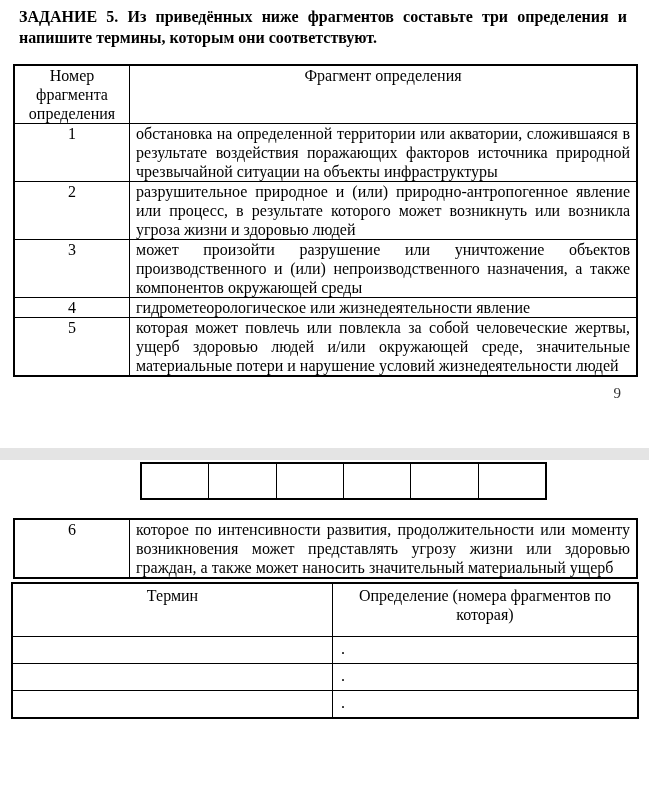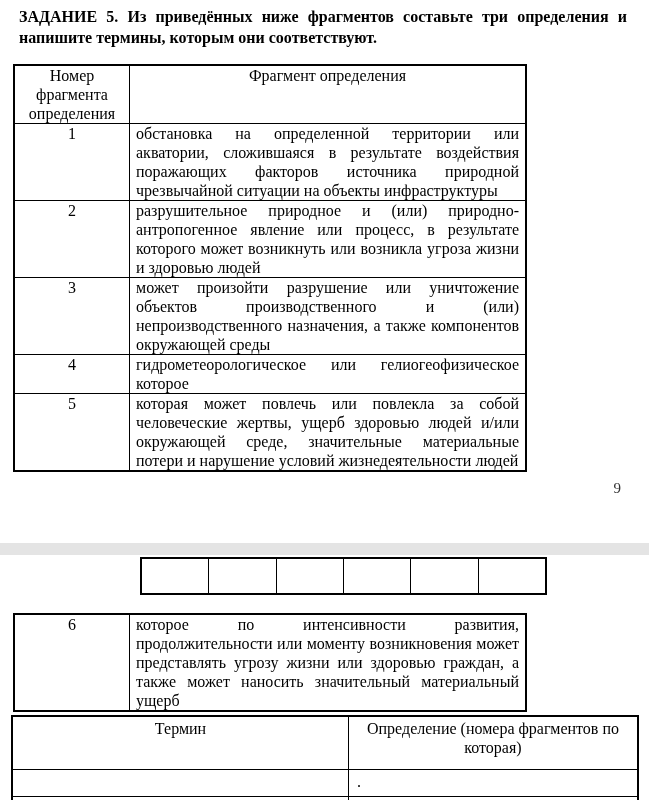--- a/index.html
+++ b/index.html
@@ -11,21 +11,21 @@
   .page { position:relative; width:649px; height:800px; }
 
   .title {
     margin:6px 22px 16px 19px;
     font-weight:bold; font-size:16px; line-height:21px;
     text-align:justify;
   }
 
   table { border-collapse:collapse; table-layout:fixed; }
   .tbl {
-    margin:10px 0 0 13px; width:514px;
+    margin:10px 0 0 13px; width:625px;
     font-size:16px; line-height:19px;
     border:2px solid #000;
   }
   .tbl td { border:1px solid #000; vertical-align:top; padding:0 6px; }
   .tbl .num-col { width:110px; text-align:center; padding:0 2px; }
   .tbl .hdr { text-align:center; }
   .tbl .frag { text-align:justify; }
 
   .page-num { margin:8px 28px 0 0; text-align:right; font-size:15px; color:#333; }
 
@@ -41,21 +41,21 @@
 
   .tbl6 { margin-top:18px; }
 
   .answer-label { margin:14px 0 0 25px; font-size:16px; line-height:21px; }
 
   .answer-tbl {
     margin:3px 0 0 11px; width:628px;
     font-size:16px; line-height:19px;
     border:2px solid #000;
   }
-  .answer-tbl td { border:1px solid #000; vertical-align:top; padding:2px 10px; }
+  .answer-tbl td { border:1px solid #000; vertical-align:top; padding:2px 2px; }
   .answer-tbl .term-col { width:315px; }
   .answer-tbl .hdr { text-align:center; }
   .answer-tbl .hdr-row td { height:48px; }
   .answer-tbl .ans-row td { height:22px; }
   .answer-tbl .dot-cell { padding-left:8px; }
 </style>
 </head>
 <body>
 
 <div class="page">
@@ -75,21 +75,21 @@
     <tr>
       <td class="num-col">2</td>
       <td class="frag">разрушительное природное и (или) природно-антропогенное явление или процесс, в результате которого может возникнуть или возникла угроза жизни и здоровью людей</td>
     </tr>
     <tr>
       <td class="num-col">3</td>
       <td class="frag">может произойти разрушение или уничтожение объектов производственного и (или) непроизводственного назначения, а также компонентов окружающей среды</td>
     </tr>
     <tr>
       <td class="num-col">4</td>
-      <td class="frag">гидрометеорологическое или гелиогеофизическое которое</td>
+      <td class="frag">гидрометеорологическое или жизнедеятельности явление</td>
     </tr>
     <tr>
       <td class="num-col">5</td>
       <td class="frag">которая может повлечь или повлекла за собой человеческие жертвы, ущерб здоровью людей и/или окружающей среде, значительные материальные потери и нарушение условий жизнедеятельности людей</td>
     </tr>
   </tbody>
     </table>
 
   <div class="page-num">9</div>
 

